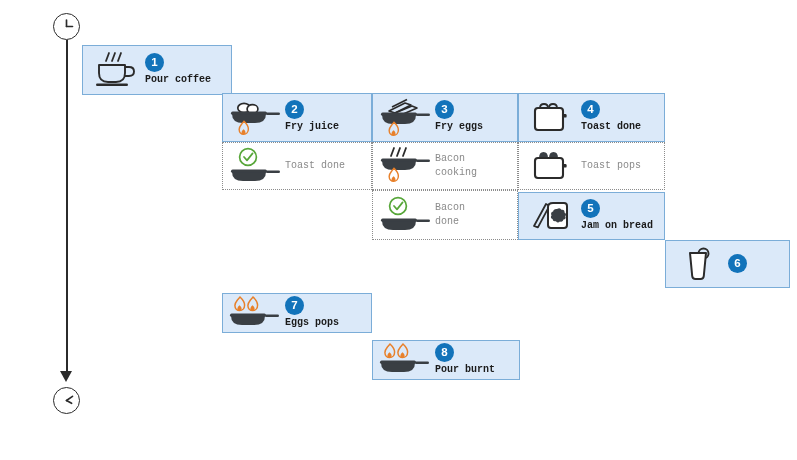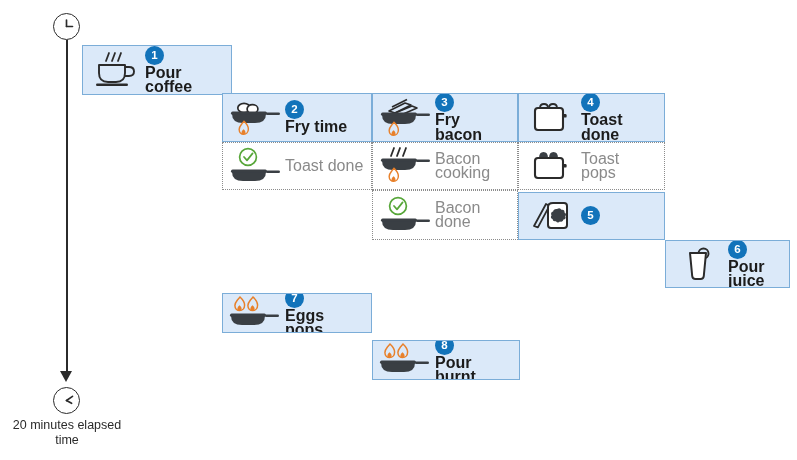--- a/index.html
+++ b/index.html
@@ -98,25 +98,26 @@
     border-radius: 50%;
     background: #1273ba;
     color: #ffffff;
     font-size: 11.5px;
     font-weight: bold;
     line-height: 19px;
     text-align: center;
     margin-bottom: 1px;
   }
   .card-label {
-    font-size: 16px;
+    font-size: 10px;
     line-height: 14.5px;
     color: #1b1b1b;
     font-weight: bold;
     white-space: pre-line;
+    font-family: Liberation Mono, monospace;
   }
   .card.pending .card-label {
     color: #8a8a8a;
     font-weight: normal;
   }
   .card.active .card-label { font-weight: bold; }
 </style>
 </head>
 <body>
 
@@ -132,22 +133,20 @@
     </svg>
   </div>
 
   <div class="clock clock-bottom">
     <svg viewBox="0 0 27 27">
       <line x1="13.5" y1="13.5" x2="20" y2="9" stroke="#2b2b2b" stroke-width="1.8" stroke-linecap="round"></line>
       <line x1="13.5" y1="13.5" x2="19" y2="16.5" stroke="#2b2b2b" stroke-width="1.8" stroke-linecap="round"></line>
     </svg>
   </div>
 
-  <div class="elapsed-label">20 minutes
-elapsed time</div>
 
   <div id="cards-layer">
       <div class="card active" style="left: 82px; top: 45px; width: 150px; height: 50px;">
         <div class="card-icon">
           <svg width="48" height="40" viewBox="0 0 48 40">
             <g stroke="#2b2b2b" stroke-width="1.8" stroke-linecap="round">
               <line x1="14" y1="11" x2="17" y2="3"></line>
               <line x1="20" y1="11" x2="23" y2="3"></line>
               <line x1="26" y1="11" x2="29" y2="3"></line>
             </g>
@@ -170,21 +169,21 @@
             <rect x="3" y="13.6" width="36" height="3.2" rx="1.6" fill="#3a3f44"></rect>
             <rect x="38" y="14.4" width="14" height="2.6" rx="1.3" fill="#3a3f44"></rect>
             <g transform="translate(16,30) scale(0.95)">
               <path d="M0 -7 c3.2 3 4.6 5.2 4.6 8 c0 3.4 -2.3 5.6 -4.9 5.6 c-2.7 0 -4.8 -2.1 -4.8 -5 c0 -2.6 1.5 -4.3 3 -6.2 z" fill="none" stroke="#e8802a" stroke-width="1.5"></path>
               <path d="M-0.4 1.2 c1.4 1.3 2 2.2 2 3.3 c0 1.4 -1 2.3 -2.1 2.3 c-1.2 0 -2.1 -0.9 -2.1 -2.1 c0 -1.1 0.7 -1.9 1.3 -2.7 z" fill="#e8802a"></path>
             </g>
           </svg>
         </div>
         <div class="card-body">
           <div class="badge">2</div>
-          <div class="card-label">Fry time</div>
+          <div class="card-label">Fry juice</div>
         </div>
       </div>
       <div class="card active" style="left: 372px; top: 93px; width: 146px; height: 49px;">
         <div class="card-icon">
           <svg width="56" height="40" viewBox="0 0 56 40">
             <g fill="none" stroke="#2b2b2b" stroke-width="1.6" stroke-linejoin="round">
               <path d="M11 13 l16 -8 l6 2 l-16 8 z"></path>
               <path d="M14 9 l15 -7.5"></path>
               <path d="M17 15 l17 -7 l5 2 l-16 7 z"></path>
             </g>
@@ -192,21 +191,21 @@
             <rect x="3" y="14.6" width="36" height="3.2" rx="1.6" fill="#3a3f44"></rect>
             <rect x="38" y="15.4" width="14" height="2.6" rx="1.3" fill="#3a3f44"></rect>
             <g transform="translate(16,31) scale(0.95)">
               <path d="M0 -7 c3.2 3 4.6 5.2 4.6 8 c0 3.4 -2.3 5.6 -4.9 5.6 c-2.7 0 -4.8 -2.1 -4.8 -5 c0 -2.6 1.5 -4.3 3 -6.2 z" fill="none" stroke="#e8802a" stroke-width="1.5"></path>
               <path d="M-0.4 1.2 c1.4 1.3 2 2.2 2 3.3 c0 1.4 -1 2.3 -2.1 2.3 c-1.2 0 -2.1 -0.9 -2.1 -2.1 c0 -1.1 0.7 -1.9 1.3 -2.7 z" fill="#e8802a"></path>
             </g>
           </svg>
         </div>
         <div class="card-body">
           <div class="badge">3</div>
-          <div class="card-label">Fry bacon</div>
+          <div class="card-label">Fry eggs</div>
         </div>
       </div>
       <div class="card active" style="left: 518px; top: 93px; width: 147px; height: 49px;">
         <div class="card-icon">
           <svg width="52" height="40" viewBox="0 0 52 40">
             <path d="M14 10 q0 -4 4 -4 q4 0 4 4" fill="none" stroke="#2b2b2b" stroke-width="1.8"></path>
             <path d="M23 10 q0 -4 4 -4 q4 0 4 4" fill="none" stroke="#2b2b2b" stroke-width="1.8"></path>
             <path d="M9 13 q0 -3 3 -3 h22 q3 0 3 3 v16 q0 3 -3 3 h-22 q-3 0 -3 -3 z" fill="#ffffff" stroke="#2b2b2b" stroke-width="2.1" stroke-linejoin="round"></path>
             <rect x="37" y="16" width="3.6" height="3.6" rx="1.2" fill="#2b2b2b"></rect>
           </svg>
@@ -283,32 +282,32 @@
       <div class="card active" style="left: 518px; top: 192px; width: 147px; height: 48px;">
         <div class="card-icon">
           <svg width="52" height="40" viewBox="0 0 52 40">
             <path d="M8 30 l12 -22 l3.4 1.8 l-11.5 21.6 z" fill="none" stroke="#2b2b2b" stroke-width="1.8" stroke-linejoin="round"></path>
             <path d="M22 11 q0 -4 5 -4 h11 q3 0 3 3 v19 q0 3 -3 3 h-13 q-3 0 -3 -3 z" fill="#ffffff" stroke="#2b2b2b" stroke-width="2" stroke-linejoin="round"></path>
             <path d="M31 13 q3 -2 4.5 0.8 q3.2 -0.6 3 2.6 q2.6 1.4 0.8 3.8 q1.2 2.8 -1.8 3.4 q-0.6 3 -3.6 1.8 q-2 2.2 -4 -0.2 q-3 0.8 -3.4 -2.2 q-2.6 -1.2 -1 -3.6 q-1.4 -2.8 1.6 -3.8 q0.4 -3 4 -2.6 z" fill="#3a3f44"></path>
           </svg>
         </div>
         <div class="card-body">
           <div class="badge">5</div>
+          <div class="card-label">Jam on bread</div>
         </div>
       </div>
       <div class="card active" style="left: 665px; top: 240px; width: 125px; height: 48px;">
         <div class="card-icon">
           <svg width="46" height="40" viewBox="0 0 46 40">
             <circle cx="27.5" cy="9.5" r="5" fill="none" stroke="#2b2b2b" stroke-width="1.9"></circle>
             <path d="M14 9 h16 l-2.2 23 q-0.3 3 -3.3 3 h-5 q-3 0 -3.3 -3 z" fill="#ffffff" stroke="#2b2b2b" stroke-width="2" stroke-linejoin="round"></path>
           </svg>
         </div>
         <div class="card-body">
           <div class="badge">6</div>
-          <div class="card-label">Pour juice</div>
         </div>
       </div>
       <div class="card active" style="left: 222px; top: 293px; width: 150px; height: 40px;">
         <div class="card-icon">
           <svg width="58" height="36" viewBox="0 0 58 36">
             <g transform="translate(13,9) scale(1)">
               <path d="M0 -7 c3.2 3 4.6 5.2 4.6 8 c0 3.4 -2.3 5.6 -4.9 5.6 c-2.7 0 -4.8 -2.1 -4.8 -5 c0 -2.6 1.5 -4.3 3 -6.2 z" fill="none" stroke="#e8802a" stroke-width="1.5"></path>
               <path d="M-0.4 1.2 c1.4 1.3 2 2.2 2 3.3 c0 1.4 -1 2.3 -2.1 2.3 c-1.2 0 -2.1 -0.9 -2.1 -2.1 c0 -1.1 0.7 -1.9 1.3 -2.7 z" fill="#e8802a"></path>
             </g>
             <g transform="translate(26,9) scale(1)">

